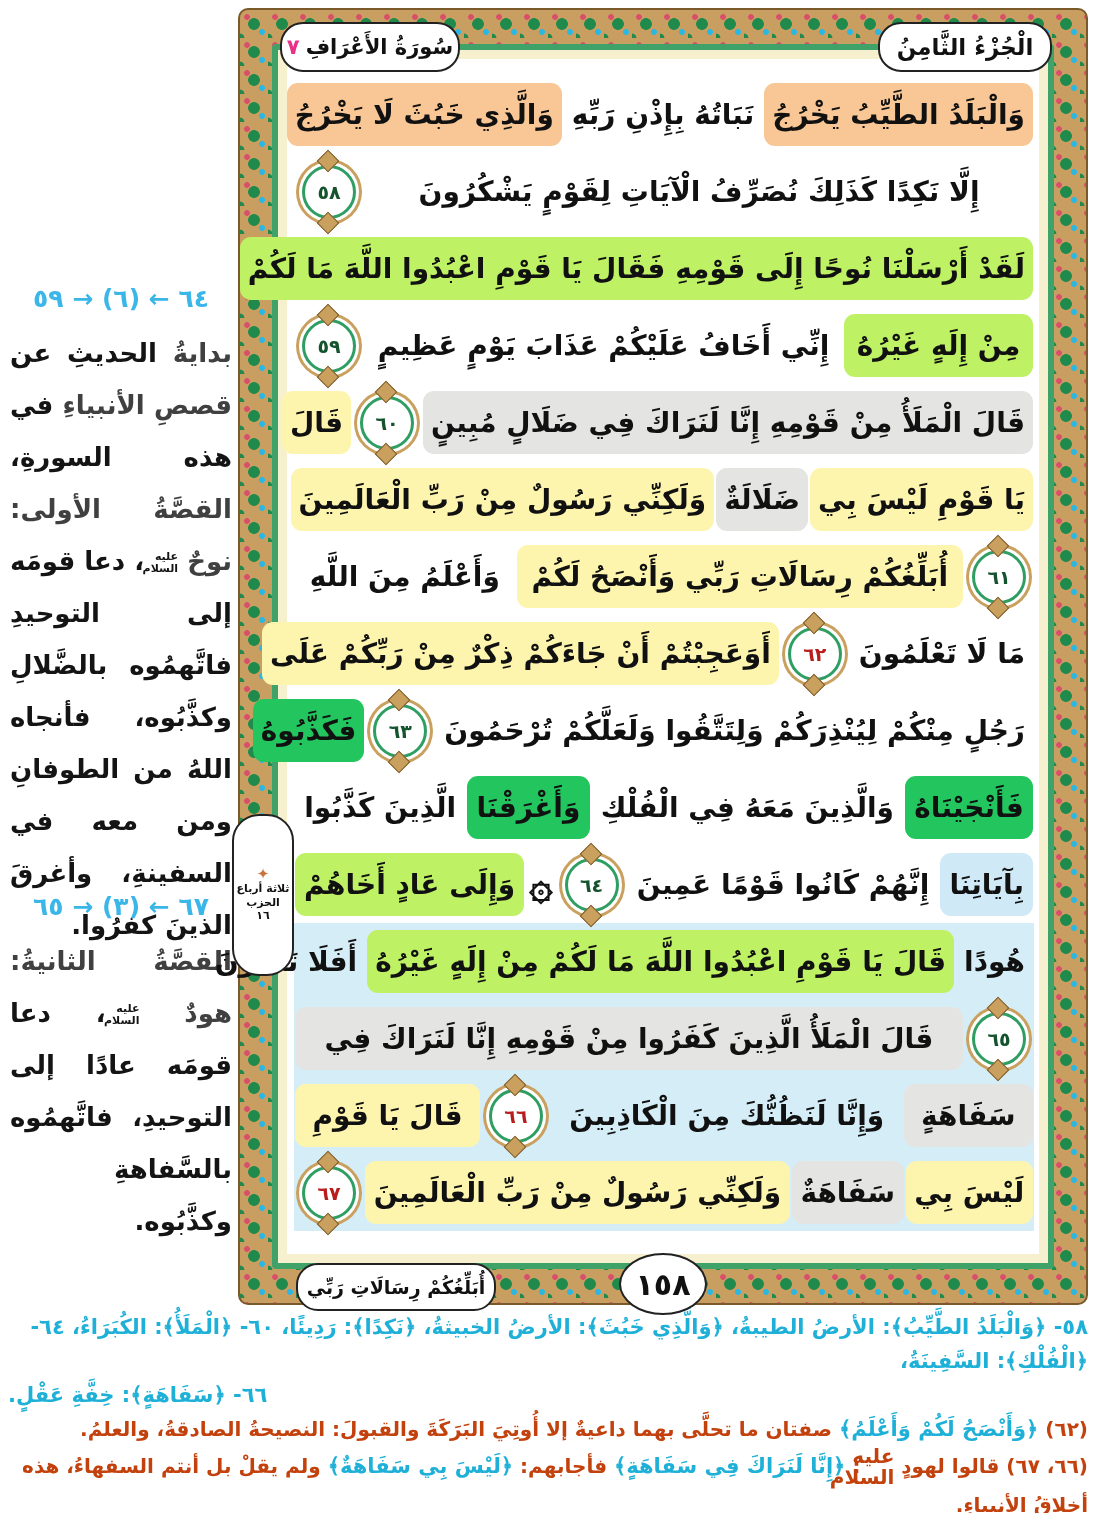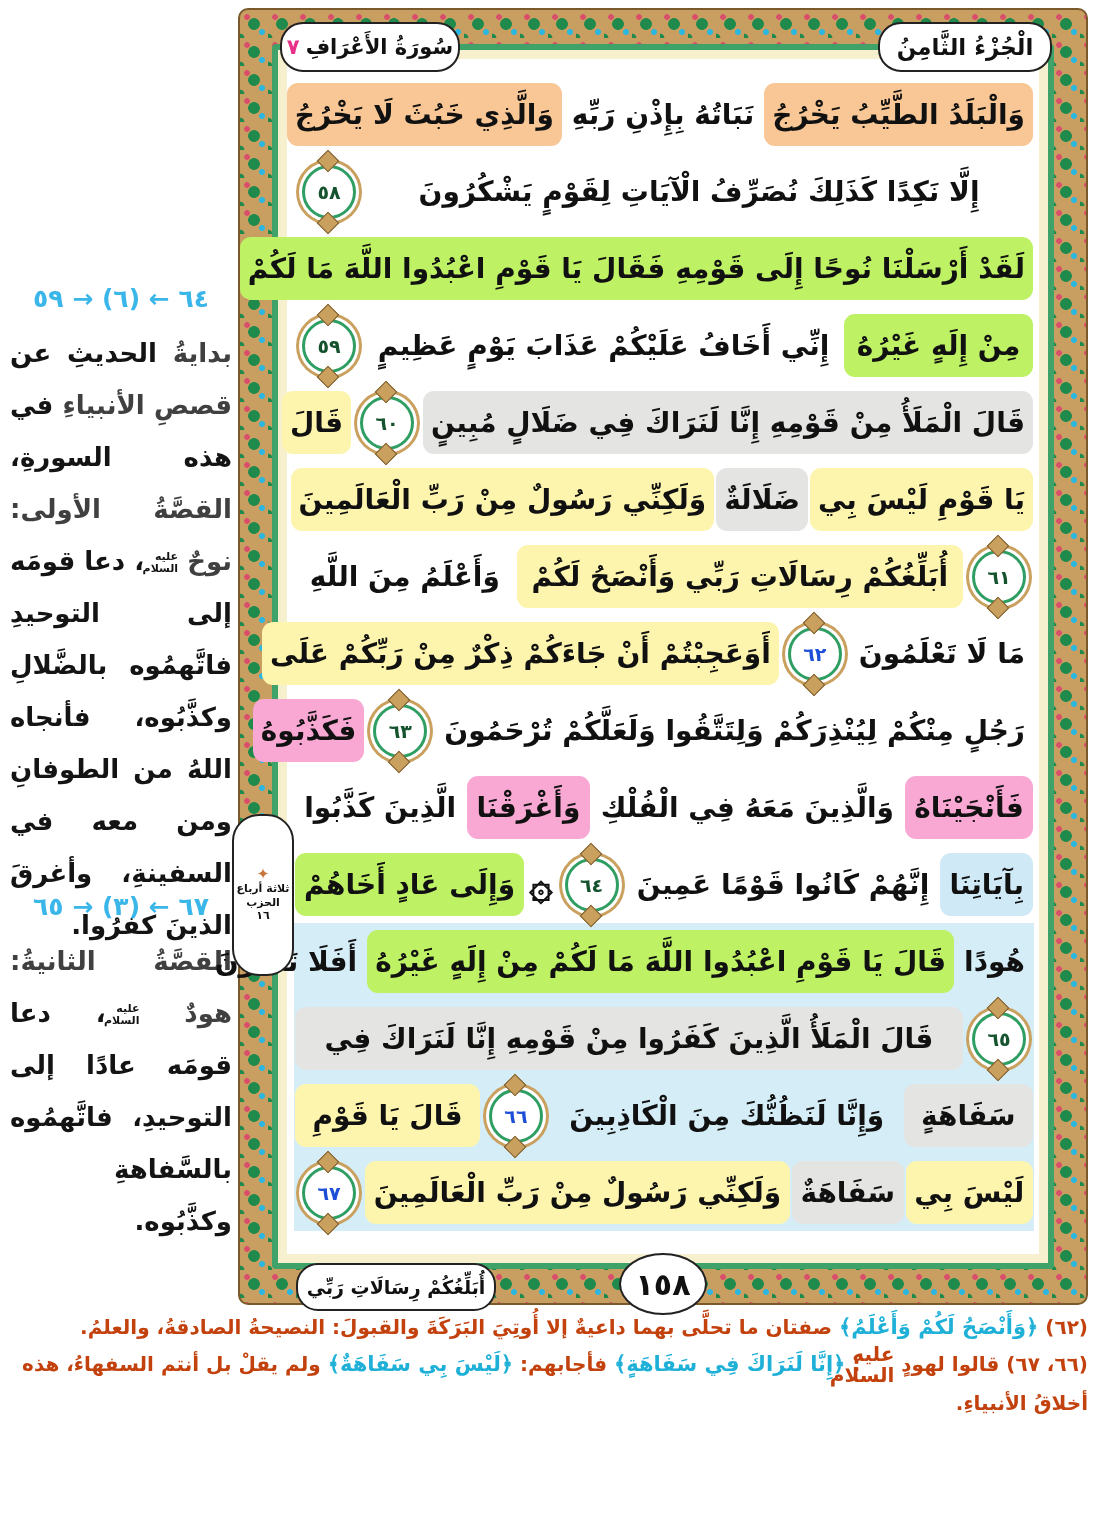--- a/index.html
+++ b/index.html
@@ -33,30 +33,30 @@
   .qline{display:flex;justify-content:space-between;align-items:stretch;height:77px;
     font-size:28px;font-weight:bold;color:#111;}
   .qline.bg-blue{background:#d5edf7;}
   .seg{flex:1 1 auto;display:flex;align-items:center;justify-content:center;
     margin:7px 1px;border-radius:11px;padding:0 8px;white-space:nowrap;}
   .hl-none{background:transparent;}
   .hl-orange{background:#f8c795;}
   .hl-green{background:#bef264;}
   .hl-gray{background:#e4e4e2;}
   .hl-yellow{background:#fdf5ae;}
-  .hl-pink{background:#f9a8d4;}
+  .hl-pink{background:#22c55e;}
   .hl-blue{background:#cfe9f6;}
   .ayah{flex:0 0 auto;width:48px;height:48px;margin:14px 8px;border-radius:50%;background:#fff;
     border:3px solid #2f9e63;box-shadow:0 0 0 3px #fff,0 0 0 6px #c9a05e;
     display:flex;align-items:center;justify-content:center;position:relative;align-self:center;}
   .ayah::before,.ayah::after{content:"";position:absolute;width:14px;height:14px;
     background:#c9a05e;border:1px solid #7a5a2b;transform:rotate(45deg);left:15px;}
   .ayah::before{top:-15px}.ayah::after{bottom:-15px}
   .ayah .num{font-size:19px;font-weight:bold;color:#14532d;}
-  .ayah .num.pink{color:#1d4ed8;}
+  .ayah .num.pink{color:#b91c1c;}
   .rub{flex:0 0 auto;align-self:center;font-size:40px;color:#111;margin:0 4px;line-height:1;}
   
   .mnote{position:absolute;left:10px;width:222px;direction:rtl;}
   #note1{top:256px;margin-top:28px;} #note2{top:892px;}
   .mn-head{direction:ltr;text-align:center;color:#3bb6e8;font-weight:bold;font-size:25px;
     margin-bottom:14px;letter-spacing:1px;}
   .mn-body{font-size:26px;font-weight:bold;line-height:52px;text-align:justify;color:#141414;}
   .mn-body .p{color:#404040;}
   .salam{display:inline-block;width:34px;font-size:11px;line-height:1.05;text-align:right;
     vertical-align:middle;font-weight:bold;}
@@ -201,20 +201,24 @@
 
     <div class="cart cart-catch">
       <span>أُبَلِّغُكُمْ رِسَالَاتِ رَبِّي</span>
     </div>
     <div class="cart page-oval">
       <span>١٥٨</span>
     </div>
   </div>
 
   <div id="footer">
+    <div id="f-vocab">
+        <div class="f-line"><span class="f-cyan">٥٨- ﴿وَالْبَلَدُ الطَّيِّبُ﴾: الأرضُ الطيبةُ، ﴿وَالَّذِي خَبُثَ﴾: الأرضُ الخبيثةُ، ﴿نَكِدًا﴾: رَدِيئًا، ٦٠- ﴿الْمَلَأُ﴾: الكُبَرَاءُ، ٦٤- ﴿الْفُلْكِ﴾: السَّفِينَةُ،</span></div>
+        <div class="f-line f-left"><span class="f-cyan">٦٦- ﴿سَفَاهَةٍ﴾: خِفَّةِ عَقْلٍ.</span></div>
+      </div>
     <div id="f-comm">
         <div class="f-line"><span class="f-mag">(٦٢) </span><span class="f-q">﴿وَأَنْصَحُ لَكُمْ وَأَعْلَمُ﴾</span><span class="f-mag"> صفتان ما تحلَّى بهما داعيةٌ إلا أُوتِيَ البَرَكَةَ والقبولَ: النصيحةُ الصادقةُ، والعلمُ.</span></div>
         <div class="f-line"><span class="f-mag">(٦٦، ٦٧) قالوا لهودٍ </span><span class="salam f-mag">عليه السلام</span><span class="f-mag">: </span><span class="f-q">﴿إِنَّا لَنَرَاكَ فِي سَفَاهَةٍ﴾</span><span class="f-mag"> فأجابهم: </span><span class="f-q">﴿لَيْسَ بِي سَفَاهَةٌ﴾</span><span class="f-mag"> ولم يقلْ بل أنتم السفهاءُ، هذه أخلاقُ الأنبياءِ.</span></div>
       </div>
 
   </div>
 
 </div>
 
 </body></html>

